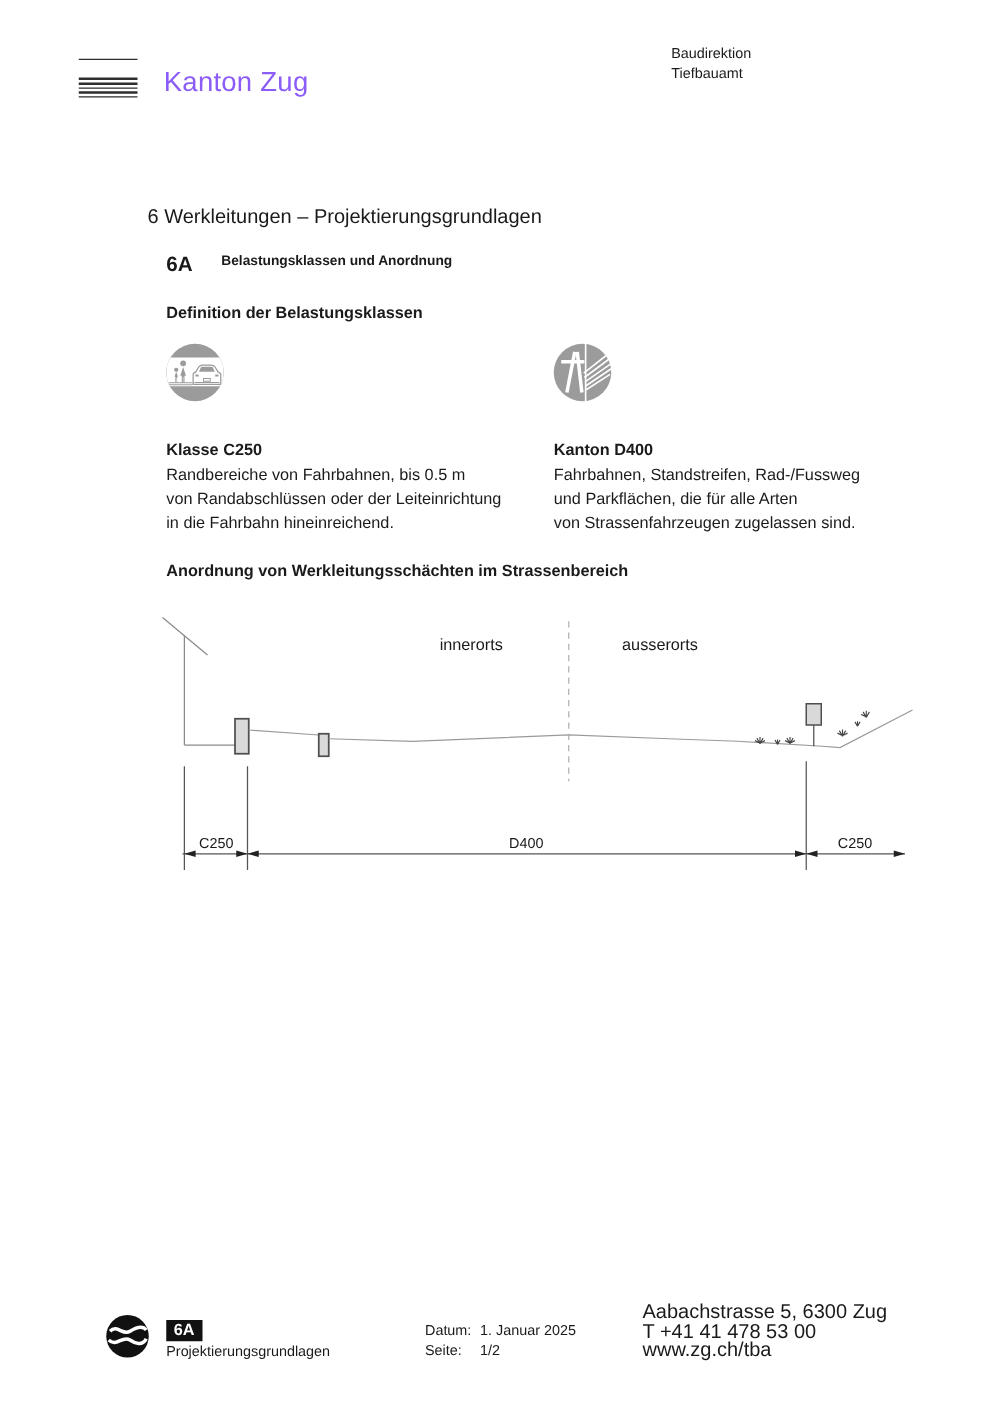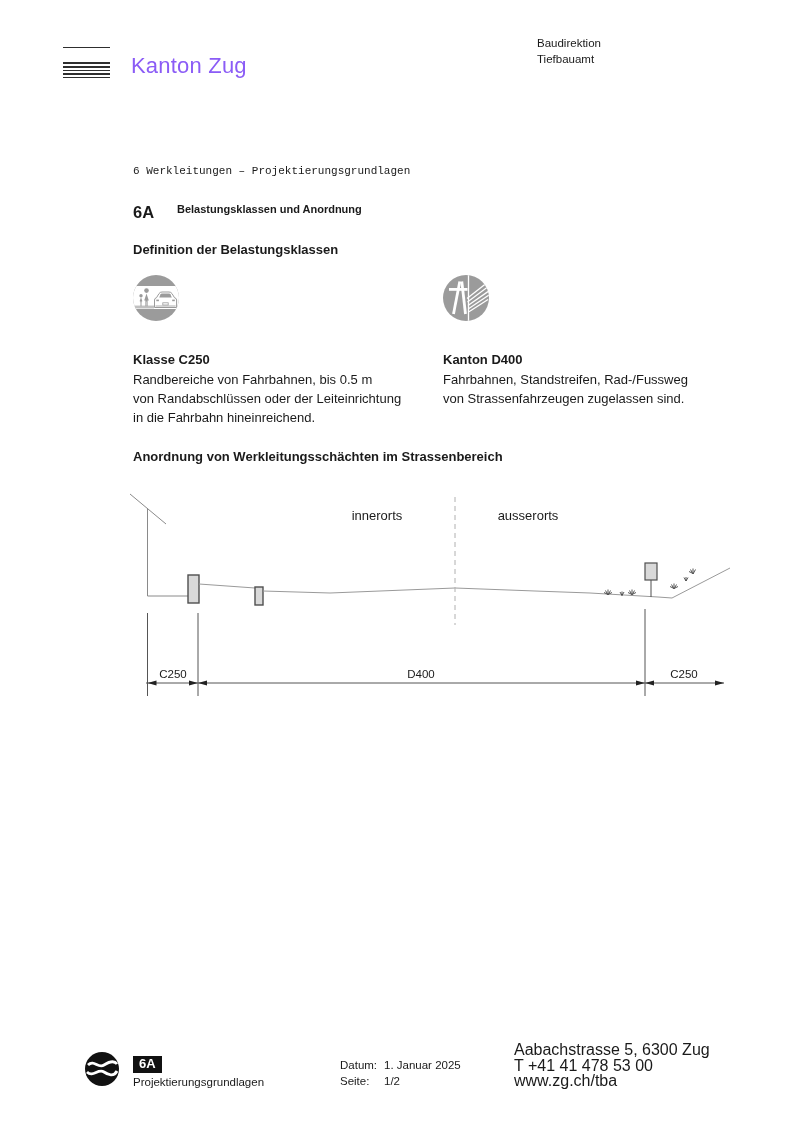--- a/index.html
+++ b/index.html
@@ -14,21 +14,21 @@
   .logo-lines div{position:absolute;left:0;width:47px;background:#2e2e2e;}
   .ll0{top:1px;height:1.3px;}
   .ll1{top:16.3px;height:1.8px;}
   .ll2{top:19.9px;height:1.8px;}
   .ll3{top:23.5px;height:1.9px;}
   .ll4{top:27.1px;height:1.8px;}
   .ll5{top:30.7px;height:1.6px;}
   .org-name{left:131px;top:53px;font-size:22px;letter-spacing:.2px;color:#8b5cf6;}
   .dept{left:537px;top:36px;font-size:11.5px;line-height:15.5px;}
   
-  .breadcrumb{left:133px;top:165px;font-size:11px;font-family:Liberation Mono, monospace;}
+  .breadcrumb{left:118px;top:165px;font-size:16px;}
   .title-num{left:133px;top:203px;font-size:16.5px;font-weight:bold;}
   .title-text{left:177px;top:203px;font-size:11px;font-weight:bold;}
   .h2{font-size:13px;font-weight:bold;}
   .def-heading{left:133px;top:242px;}
   .arr-heading{left:133px;top:449px;}
   
   .class-icon1{left:131px;top:273px;}
   .class-icon2{left:441px;top:273px;}
   .class-col{top:328px;width:305px;font-size:13px;line-height:19px;margin-top:22px;}
   .class-col .cname{font-weight:bold;margin-bottom:1px;}
@@ -129,20 +129,21 @@
 
   <div class="abs class-col col1">
     <div class="cname">Klasse C250</div>
     <div>Randbereiche von Fahrbahnen, bis 0.5 m</div>
     <div>von Randabschlüssen oder der Leiteinrichtung</div>
     <div>in die Fahrbahn hineinreichend.</div>
   </div>
   <div class="abs class-col col2">
     <div class="cname">Kanton D400</div>
     <div>Fahrbahnen, Standstreifen, Rad-/Fussweg</div>
+    <div>und Parkflächen, die für alle Arten</div>
     <div>von Strassenfahrzeugen zugelassen sind.</div>
   </div>
 
   <div class="abs h2 arr-heading">Anordnung von Werkleitungsschächten im Strassenbereich</div>
 
   <svg class="abs diagram" width="610" height="215" viewBox="0 0 610 215">
 
     <g stroke="#8a8a8a" stroke-width="1" fill="none">
       <line x1="5" y1="6" x2="41" y2="36"></line>
       <line x1="22.5" y1="20" x2="22.5" y2="108"></line>

